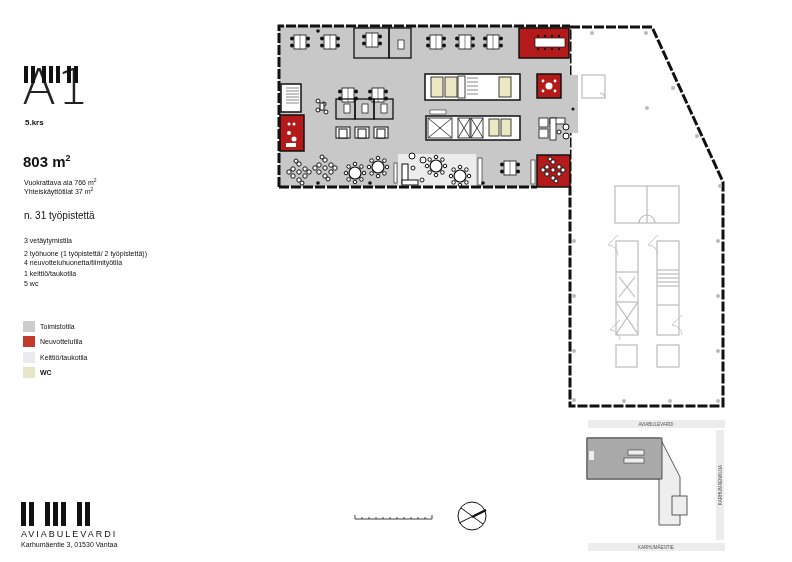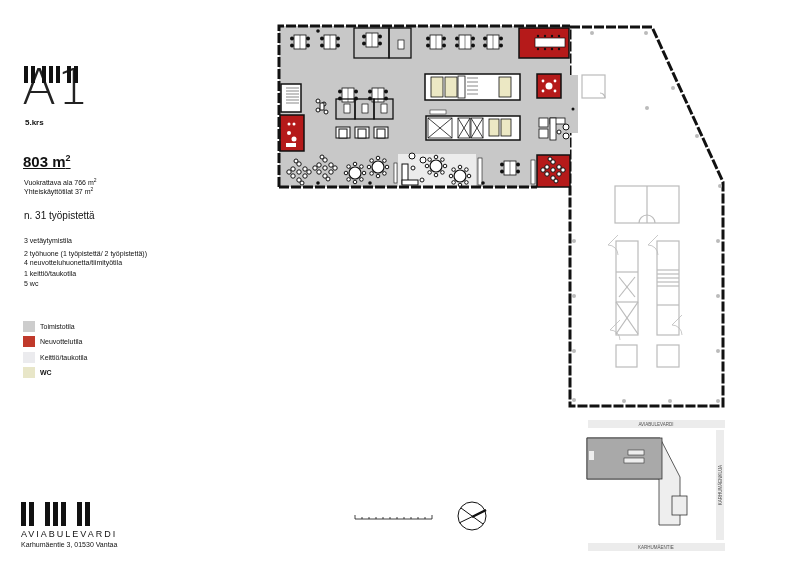--- a/index.html
+++ b/index.html
@@ -3,21 +3,21 @@
 <meta charset="utf-8">
 <style>
   html,body{margin:0;padding:0;background:#fff;}
   body{width:792px;height:562px;position:relative;overflow:hidden;font-family:"Liberation Sans",sans-serif;color:#111;}
   .abs{position:absolute;}
   .title-big{left:22px;top:14px;font-size:50px;font-weight:300;letter-spacing:1px;line-height:50px;font-family:"DejaVu Sans",sans-serif;color:#222;margin-top:48px;}
   .bars{display:flex;gap:3px;}
   .bars .grp{display:flex;gap:3px;margin-right:4px;}
   .bars .b{background:#111;}
   .floor{left:25px;top:118px;font-size:8px;font-weight:bold;}
-  .area{left:23px;top:153px;font-size:15px;font-weight:bold;text-decoration:underline;}
+  .area{left:23px;top:153px;font-size:15px;font-weight:bold;}
   .area sup{font-size:9px;}
   .sub{font-size:7px;line-height:9px;}
   .seats{left:24px;top:210px;font-size:10px;}
   .list{left:24px;top:236px;font-size:7px;line-height:9.6px;}
   .legend{left:23px;top:320px;}
   .leg-row{display:flex;align-items:center;height:12px;margin-bottom:3.5px;font-size:7px;}
   .leg-sw{width:12px;height:11px;margin-right:5px;}
   .addr{left:21px;top:529px;font-size:9px;letter-spacing:2px;}
   .addr2{left:21px;top:541px;font-size:7px;}
   svg text{font-family:"Liberation Sans",sans-serif;}

